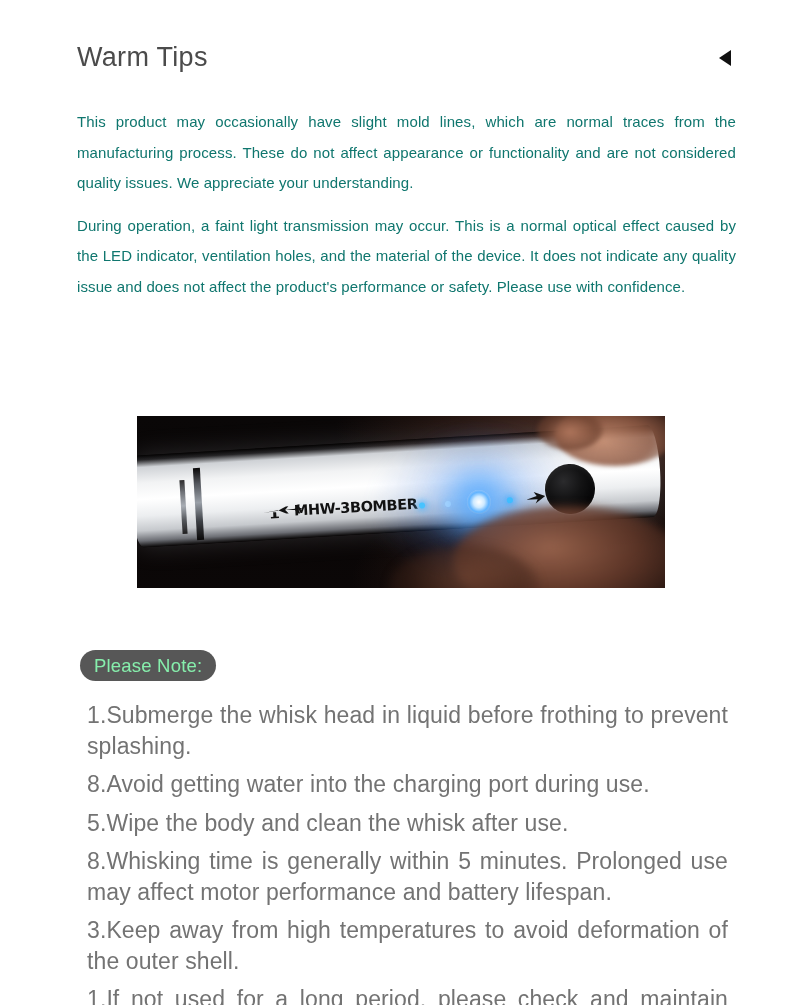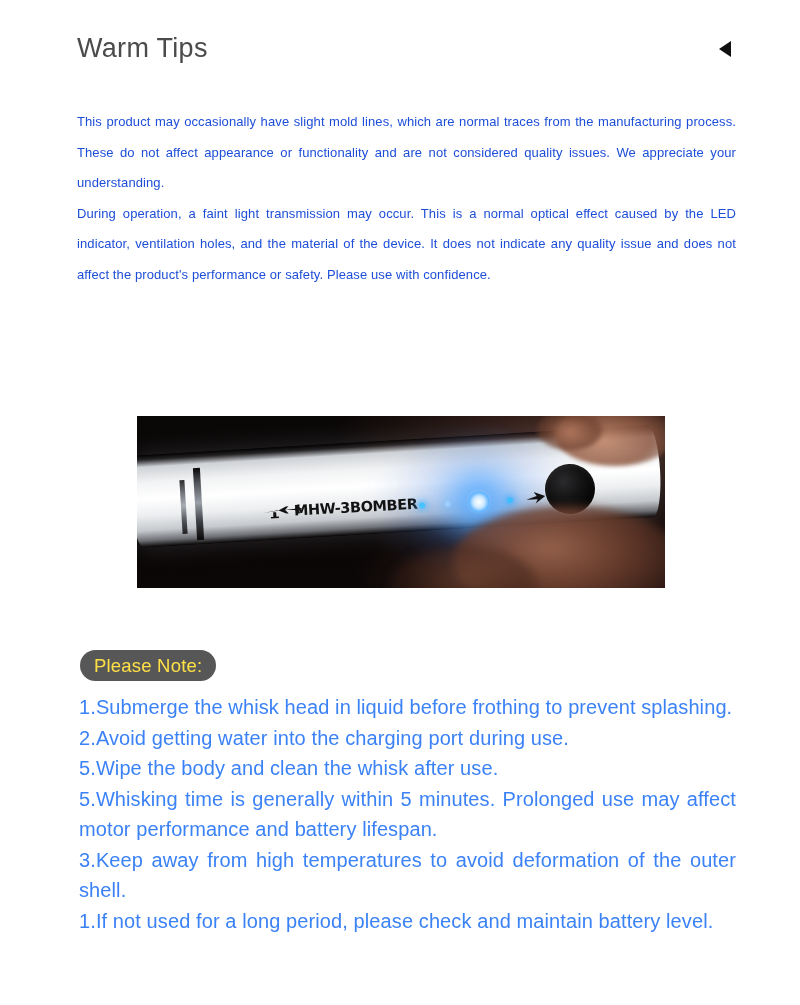--- a/index.html
+++ b/index.html
@@ -21,21 +21,21 @@
     position: relative;
     width: 800px;
     height: 1005px;
     box-sizing: border-box;
   }
 
   
   .header {
     position: absolute;
     left: 77px;
-    top: 28px;
+    top: 37px;
     width: 659px;
     height: 42px;
     display: flex;
     align-items: center;
     justify-content: space-between;
   }
   .header-title {
     font-size: 27px;
     font-weight: 400;
     color: #4b4b4b;
@@ -54,29 +54,29 @@
   .collapse-arrow svg { display: block; }
 
   
   .body-copy {
     position: absolute;
     left: 77px;
     top: 107px;
     width: 659px;
   }
   .para {
-    font-size: 13px;
+    font-size: 15px;
     line-height: 30.5px;
-    color: #1d4ed8;
+    color: #0f766e;
     text-align: justify;
     text-justify: inter-word;
     margin: 0;
     letter-spacing: 0.1px;
   }
-  .para + .para { margin-top: 0; }
+  .para + .para { margin-top: 12px; }
 
   
   .photo-wrap {
     position: absolute;
     left: 137px;
     top: 416px;
     width: 528px;
     height: 172px;
     overflow: hidden;
     background: #050404;
@@ -253,41 +253,41 @@
   .note-badge {
     position: absolute;
     left: 80px;
     top: 650px;
     height: 31px;
     padding: 0 14px;
     display: inline-flex;
     align-items: center;
     background: #575757;
     border-radius: 18px;
-    color: #fde047;
+    color: #86efac;
     font-size: 18.5px;
     letter-spacing: 0.2px;
     white-space: nowrap;
   }
 
   
   .notes {
     position: absolute;
     left: 79px;
     top: 692px;
     width: 657px;
   }
   .note-item {
-    font-size: 20px;
+    font-size: 23px;
     line-height: 30.5px;
-    color: #3b82f6;
+    color: #737373;
     text-align: justify;
     text-justify: inter-word;
     letter-spacing: 0.1px;
-    margin: 0;
+    margin: 8px;
   }
 </style>
 </head>
 <body>
 
 <div class="page">
 
   <div class="header">
     <div class="header-title">Warm Tips</div>
     <div class="collapse-arrow">
@@ -341,20 +341,20 @@
       <span class="finger f2"></span>
       <span class="finger f3"></span>
       <span class="finger f4"></span>
     </div>
   </div>
 
   <div class="note-badge">Please Note:</div>
 
   <div class="notes">
     <p class="note-item">1.Submerge the whisk head in liquid before frothing to prevent splashing.</p>
-    <p class="note-item">2.Avoid getting water into the charging port during use.</p>
+    <p class="note-item">8.Avoid getting water into the charging port during use.</p>
     <p class="note-item">5.Wipe the body and clean the whisk after use.</p>
-    <p class="note-item">5.Whisking time is generally within 5 minutes. Prolonged use may affect motor performance and battery lifespan.</p>
+    <p class="note-item">8.Whisking time is generally within 5 minutes. Prolonged use may affect motor performance and battery lifespan.</p>
     <p class="note-item">3.Keep away from high temperatures to avoid deformation of the outer shell.</p>
     <p class="note-item">1.If not used for a long period, please check and maintain battery level.</p>
   </div>
 
 </div>
 
 </body></html>

